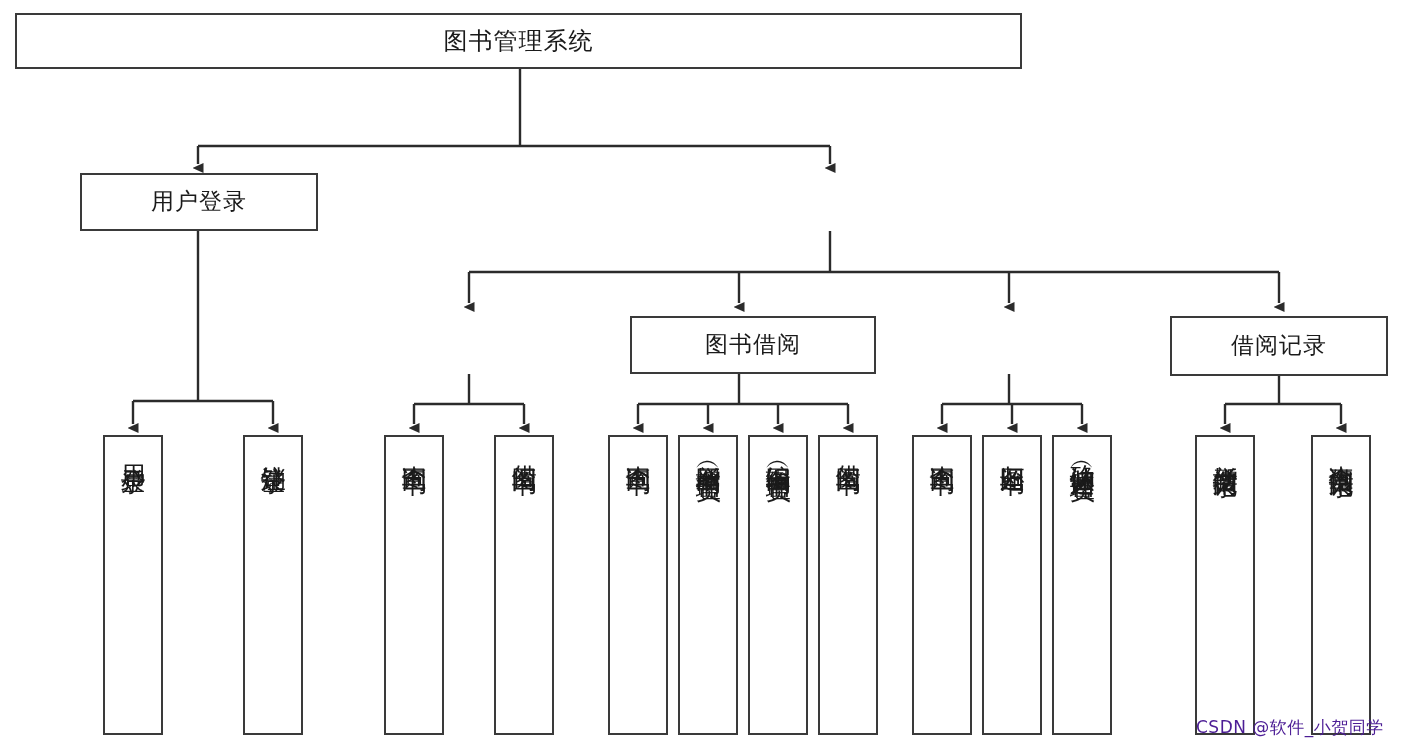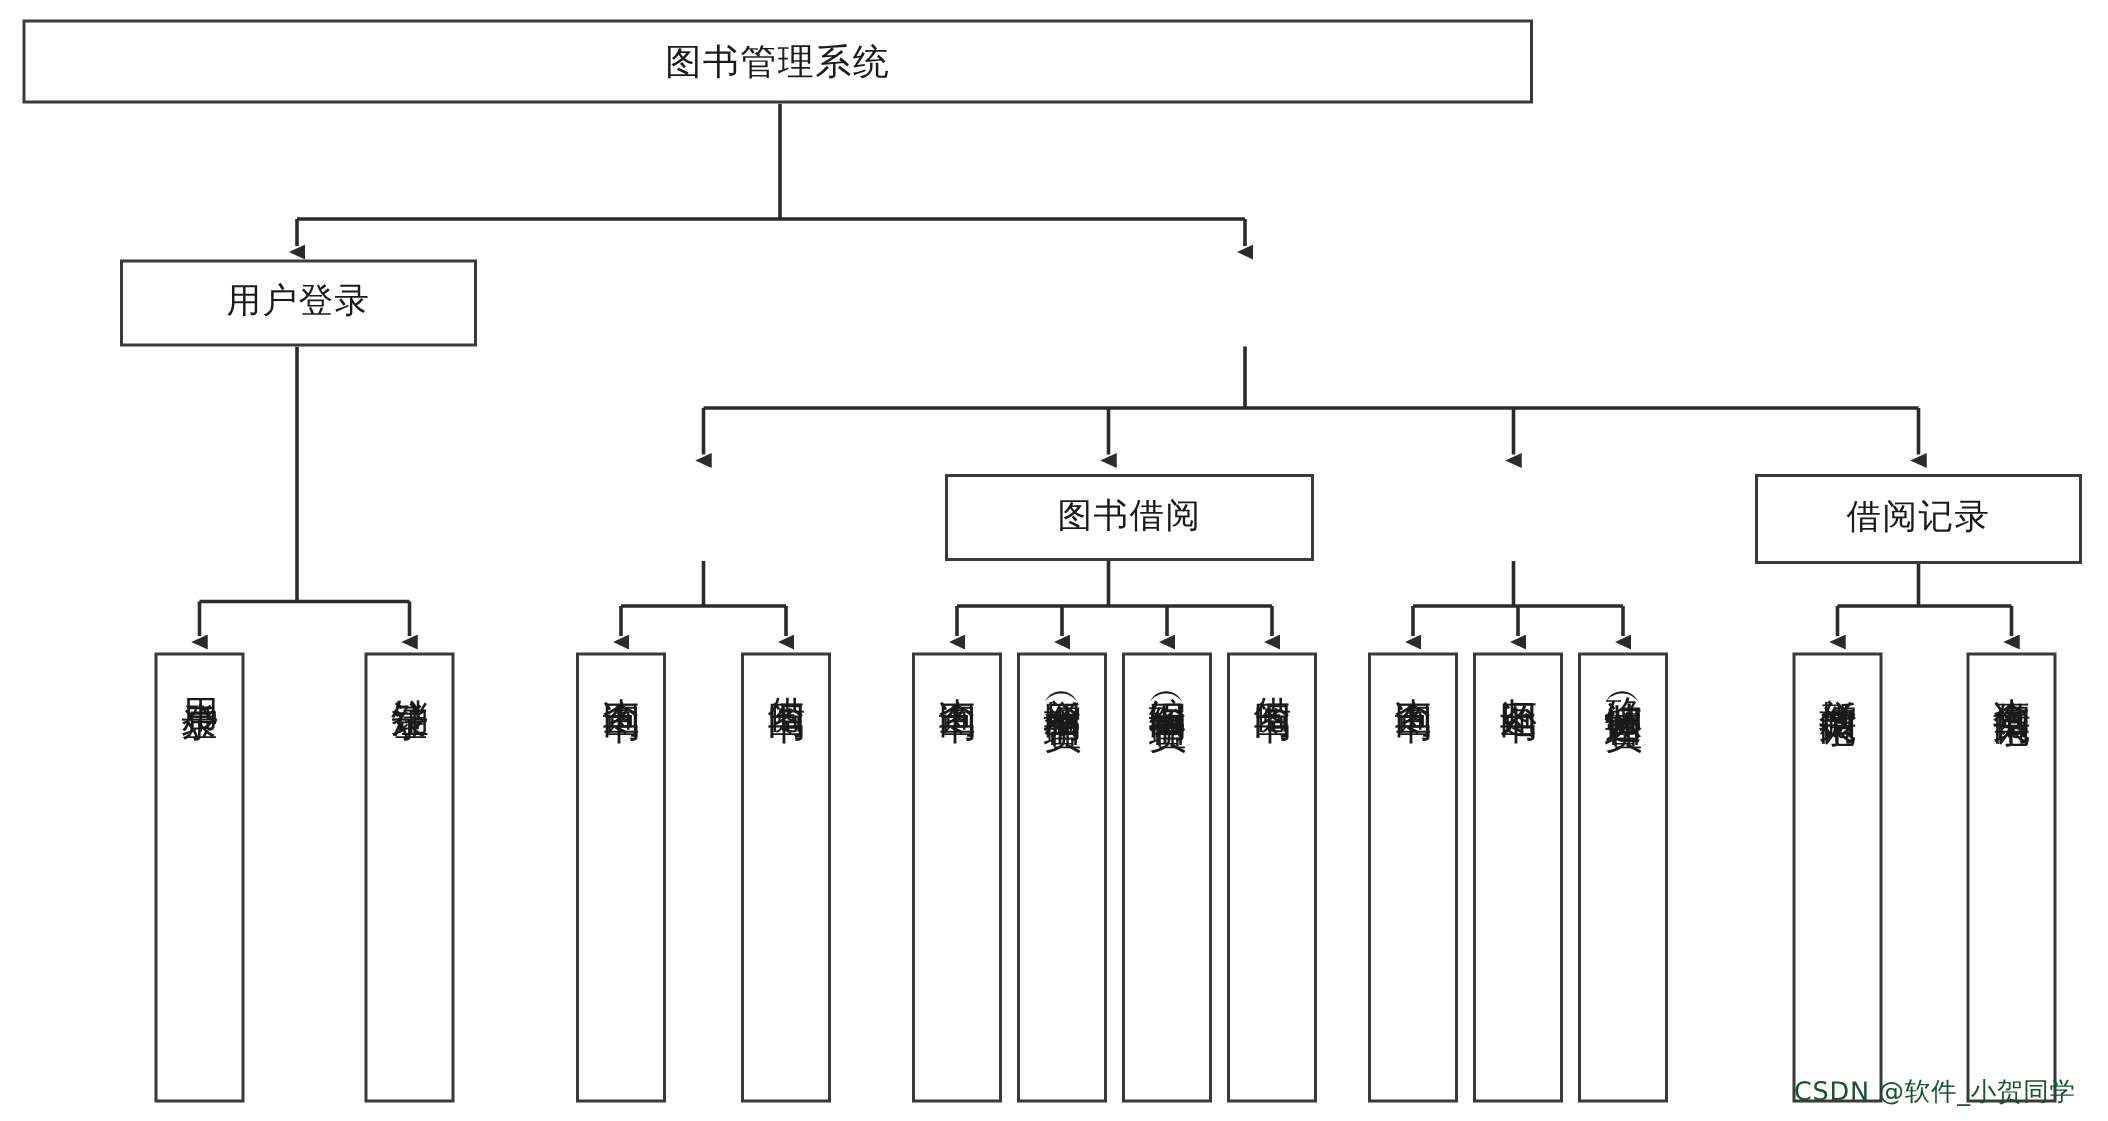--- a/index.html
+++ b/index.html
@@ -54,21 +54,21 @@
     text-orientation: upright;
     font-size: 25px;
     line-height: 1.18;
     letter-spacing: 2px;
     white-space: nowrap;
     display: block;
   }
   .watermark {
     position: absolute;
     font-size: 17px;
-    color: #14532d;
+    color: #4c1d95;
     white-space: nowrap;
     letter-spacing: 0.5px;
   }
 </style>
 </head>
 <body>
 
 <div id="canvas">
 
   <svg id="wires" viewBox="0 0 1405 747">

